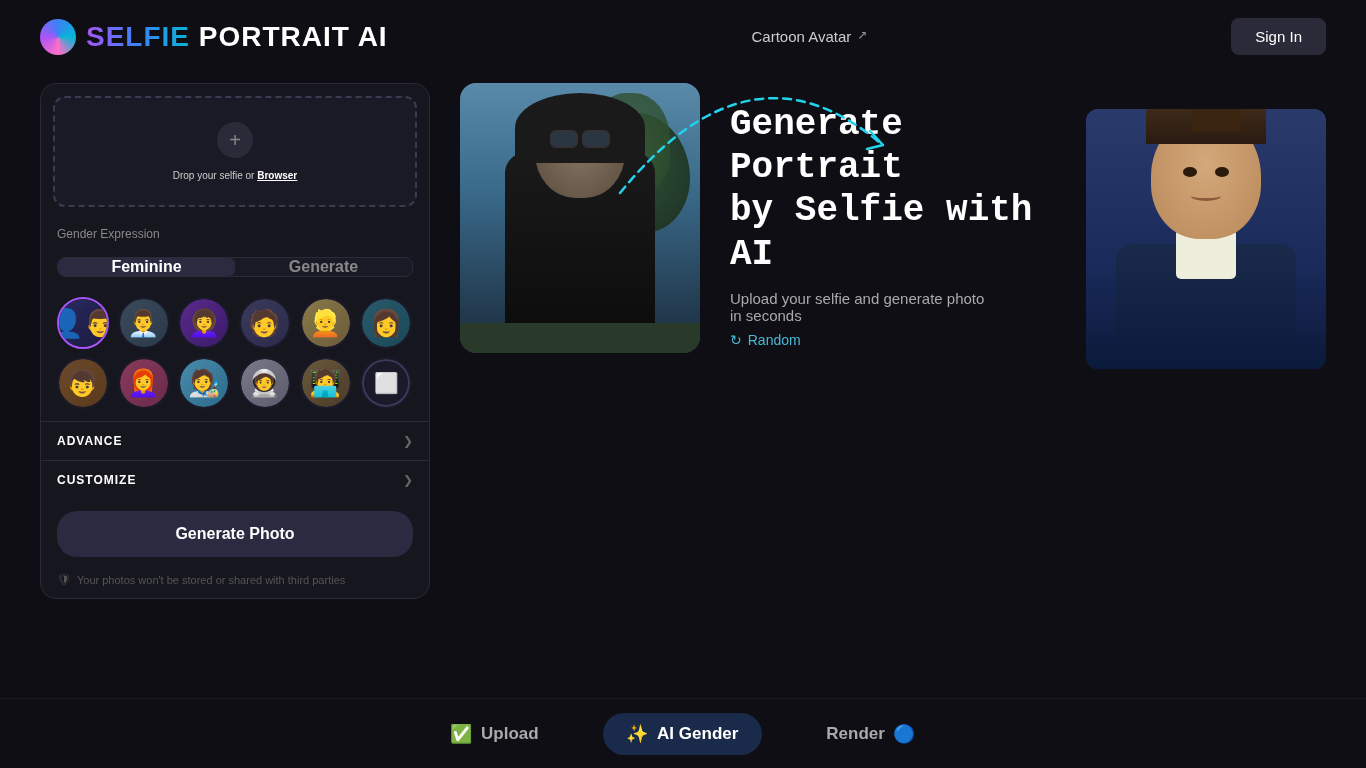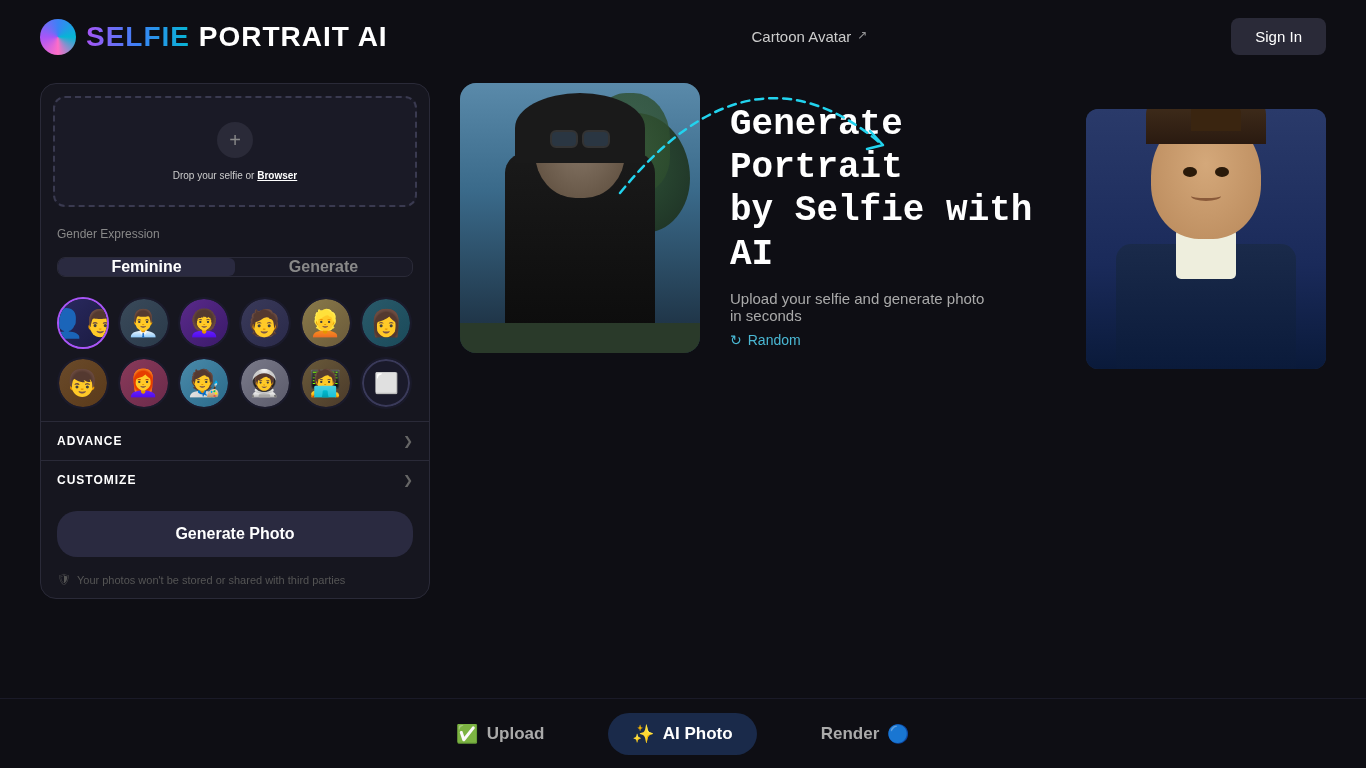--- a/index.html
+++ b/index.html
@@ -554,20 +554,20 @@
 </div>
 
 <div class="bottom-nav">
   <div class="nav-item">
     <span class="nav-emoji">✅</span>
     <span>Upload</span>
   </div>
 
   <div class="nav-item active" style="background:#1a2a4a;color:#fff;">
     <span class="nav-emoji">✨</span>
-    <span>AI Photo</span>
+    <span>AI Gender</span>
   </div>
 
   <div class="nav-item">
     <span>Render</span>
     <span class="nav-emoji">🔵</span>
   </div>
 </div>
 
 </body></html>

